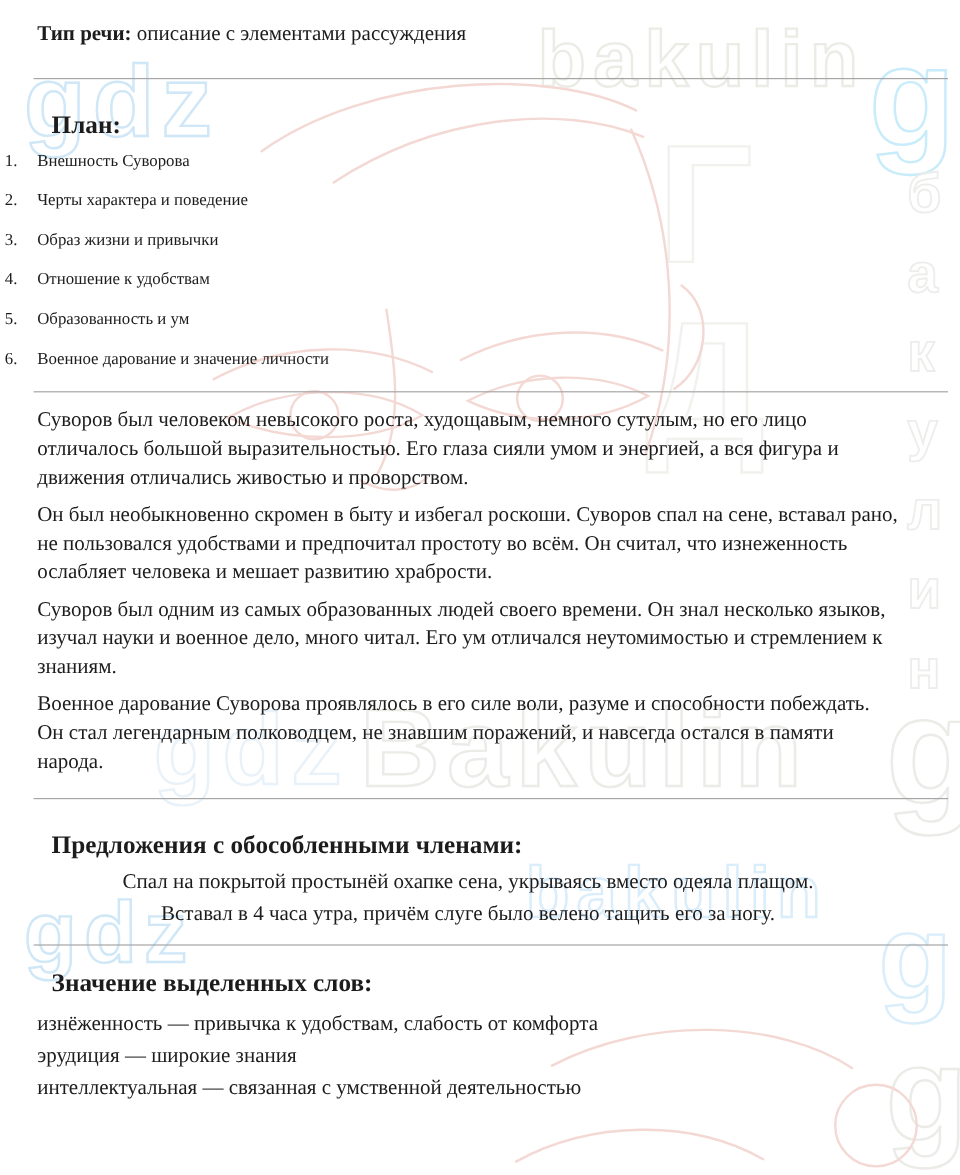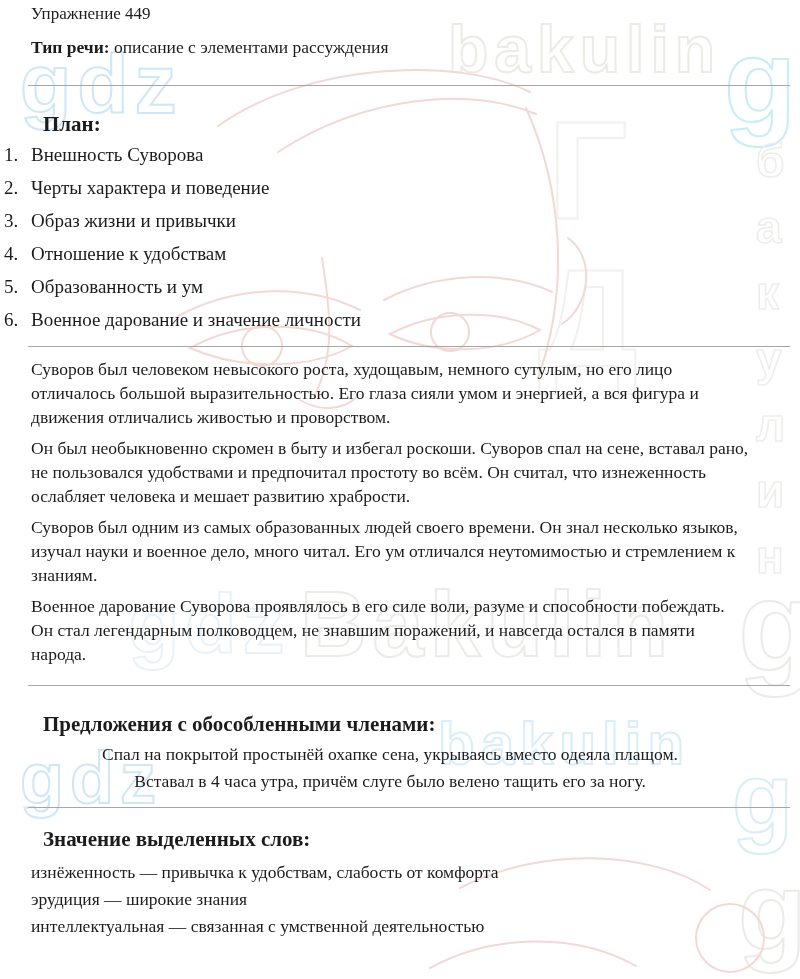--- a/index.html
+++ b/index.html
@@ -64,21 +64,21 @@
   .rule-4 { margin-top:12px; }
 
   .section-heading { margin:19px 0 0 12px; font-size:21px; font-weight:700; }
   .heading-plan { margin-top:26px; }
   .heading-isolated { margin-top:26px; }
 
   ol.plan { list-style:none; margin:8px 0 0 0; padding:0; counter-reset:item; }
   ol.plan li {
     counter-increment:item;
     position:relative;
-    font-size:19px;
+    font-size:14px;
     line-height:20px;
     margin-bottom:13px;
   }
   ol.plan li::before {
     content:counter(item) ".";
     position:absolute;
     left:-27px;
   }
 
   .summary p { margin:7px 0 0 0; font-size:17.5px; line-height:24px; }
@@ -135,21 +135,20 @@
 
   <svg class="wm-face-bottom" width="400" height="140" viewBox="0 0 400 140" fill="none" stroke="#f3d8d4" stroke-width="2" stroke-linecap="round">
     <path d="M60,50 C140,8 250,12 310,52"></path>
     <path d="M30,130 C92,96 176,94 236,128"></path>
     <circle cx="330" cy="100" r="34"></circle>
   </svg>
 </div>
 
 <div class="content">
 
-  <div class="doc-title">Упражнение 449</div>
 
   <div class="type-line">
     <span class="type-label">Тип речи:</span>
     <span>описание с элементами рассуждения</span>
   </div>
 
   <hr class="rule rule-1">
 
   <div class="section-heading heading-plan">План:</div>
   <ol class="plan">

